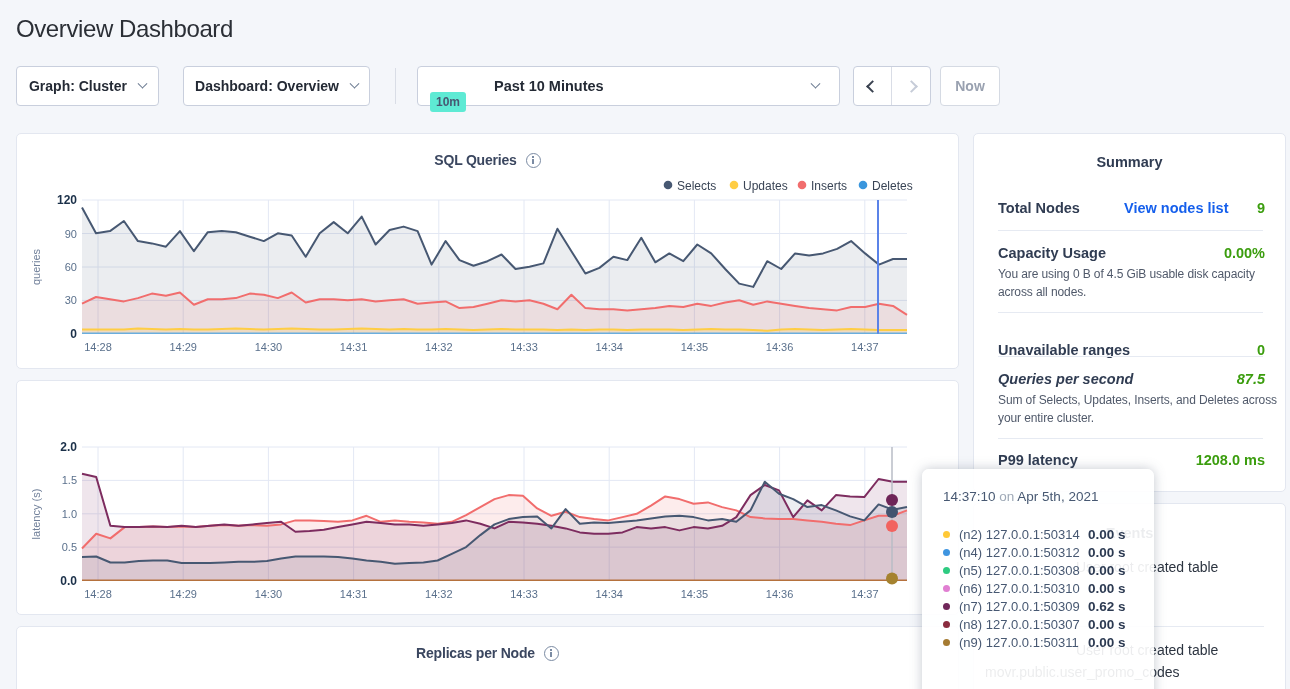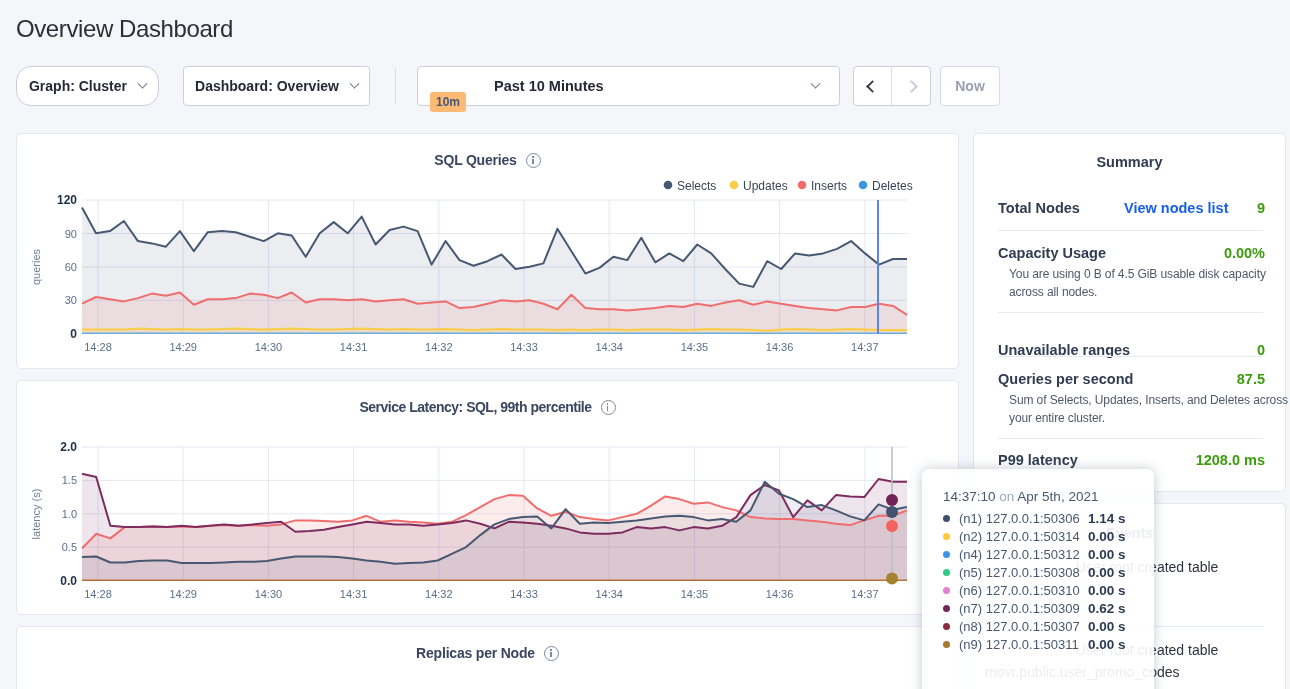--- a/index.html
+++ b/index.html
@@ -9,41 +9,41 @@
 .card svg { position:absolute; left:0; top:0; }
 .btn { position:absolute; top:66px; height:40px; background:#fff; border:1px solid #c9cfdd;
   border-radius:4px; display:flex; align-items:center; justify-content:center;
   font-size:14px; font-weight:bold; color:#242a35; }
 .chev { display:inline-block; width:7px; height:7px; border-right:1.6px solid #69788f;
   border-bottom:1.6px solid #69788f; transform:rotate(45deg) translate(-2px,-2px); margin-left:12px; }
 .hdiv { position:absolute; height:1px; background:#e6eaf2; left:24px; right:22px; }
 .srow { position:absolute; left:24px; right:20px; display:flex; align-items:center;
   font-size:14.5px; font-weight:bold; color:#303c52; }
 .sval { margin-left:auto; color:#3b9d0e; }
-.spara { position:absolute; left:24px; white-space:nowrap; font-size:12px; letter-spacing:-0.1px; color:#50596a; line-height:18px;margin-left:11px; }
+.spara { position:absolute; left:24px; white-space:nowrap; font-size:12px; letter-spacing:-0.1px; color:#50596a; line-height:18px; }
 .ttrow { display:flex; align-items:center; height:18px; font-size:13px; color:#475872; }
 .ttdot { width:7px; height:7px; border-radius:50%; margin-right:9px; flex:none; }
 .ttlabel { width:129px; }
 .ttval { font-weight:bold; color:#2c3a52; font-size:13.5px; }
 .ctitle { position:absolute; left:0; right:0; display:flex; align-items:center; justify-content:center;
   font-size:14px; font-weight:bold; color:#3a465f; letter-spacing:-0.2px; }
 .iicon { width:15px; height:15px; border:1.3px solid #7b8ba3; border-radius:50%; margin-left:9px;
   position:relative; flex:none; }
 .iicon::after { content:""; position:absolute; left:5.6px; top:5.4px; width:1.3px; height:5px; background:#7b8ba3; }
 .iicon::before { content:""; position:absolute; left:5.6px; top:2.6px; width:1.3px; height:1.5px; background:#7b8ba3; }
 </style></head>
 <body>
 <div class="abs" style="left:16px; top:15px; font-size:24px; letter-spacing:-0.4px; color:#2b2f36;text-align:right;">Overview Dashboard</div>
 
-<div class="btn" style="left:16px; width:143px;border-radius:15px;">Graph: Cluster<span class="chev"></span></div>
+<div class="btn" style="left:16px; width:143px;">Graph: Cluster<span class="chev"></span></div>
 <div class="btn" style="left:183px; width:187px;">Dashboard: Overview<span class="chev"></span></div>
 <div class="abs" style="left:395px; top:68px; width:1px; height:36px; background:#d9dde6;"></div>
 
 <div class="btn" style="left:417px; width:423px; justify-content:flex-start; padding:0 12px;">
-  <span style="background:#fdba74; color:#475872; font-size:12px; font-weight:bold; border-radius:3px; padding:3px 6px;margin-top:32px;">10m</span>
+  <span style="background:#5eead4; color:#475872; font-size:12px; font-weight:bold; border-radius:3px; padding:3px 6px;margin-top:32px;">10m</span>
   <span style="margin-left:28px; font-size:14.5px;">Past 10 Minutes</span>
   <span class="chev" style="margin-left:auto; margin-right:8px;"></span>
 </div>
 <div class="btn" style="left:853px; width:78px; padding:0;">
   <span style="width:38px; text-align:center; border-right:1px solid #d9dde6; height:100%; display:flex; align-items:center; justify-content:center;">
     <span style="display:inline-block; width:9px; height:9px; border-left:2.2px solid #3a4250; border-bottom:2.2px solid #3a4250; transform:rotate(45deg);"></span>
     </span>
   <span style="width:38px; display:flex; align-items:center; justify-content:center; height:100%;">
     <span style="display:inline-block; width:9px; height:9px; border-right:2.2px solid #c6ccd8; border-top:2.2px solid #c6ccd8; transform:rotate(45deg);"></span>
     </span>
@@ -141,61 +141,55 @@
       <text x="251.4" y="216.5" text-anchor="middle" font-size="11" fill="#5a708c">14:30</text>
       <text x="336.6" y="216.5" text-anchor="middle" font-size="11" fill="#5a708c">14:31</text>
       <text x="421.8" y="216.5" text-anchor="middle" font-size="11" fill="#5a708c">14:32</text>
       <text x="507.0" y="216.5" text-anchor="middle" font-size="11" fill="#5a708c">14:33</text>
       <text x="592.2" y="216.5" text-anchor="middle" font-size="11" fill="#5a708c">14:34</text>
       <text x="677.4" y="216.5" text-anchor="middle" font-size="11" fill="#5a708c">14:35</text>
       <text x="762.6" y="216.5" text-anchor="middle" font-size="11" fill="#5a708c">14:36</text>
       <text x="847.8" y="216.5" text-anchor="middle" font-size="11" fill="#5a708c">14:37</text>
 <text x="23" y="133" text-anchor="middle" font-size="11" fill="#71809a" transform="rotate(-90 23 133)">latency (s)</text>
 </svg>
-  <div class="ctitle" style="top:18px; letter-spacing:-0.5px;">Service Latency: SQL, 99th percentile<span class="iicon"></span></div>
   </div>
 <div class="card" style="left:16px; top:626px; width:943px; height:120px;">
     <svg width="943" height="100" viewBox="0 0 943 100" font-family="Liberation Sans, sans-serif">
 <text x="60" y="71" text-anchor="end" font-size="12" fill="#1b3049" font-weight="bold">60</text>
 </svg>
   <div class="ctitle" style="top:18px;">Replicas per Node<span class="iicon"></span></div>
   </div>
 
 <div class="card" style="left:973px; top:133px; width:313px; height:359px;">
   <div class="abs" style="left:0; right:0; top:20px; text-align:center; font-size:14.5px; font-weight:bold; color:#303c52;">Summary</div>
   <div class="srow" style="top:65.5px;">Total&nbsp;Nodes&nbsp;&nbsp;<a style="color:#155fec;margin-left:36px;">View nodes list</a><span class="sval">9</span></div>
   <div class="hdiv" style="top:96px;"></div>
   <div class="srow" style="top:110.5px;">Capacity Usage<span class="sval">0.00%</span></div>
   <div class="spara" style="top:131px;">You are using 0 B of 4.5 GiB usable disk capacity<br>across all nodes.</div>
   <div class="hdiv" style="top:178px;"></div>
   <div class="srow" style="top:208px;">Unavailable ranges<span class="sval">0</span></div>
   <div class="hdiv" style="top:222px;"></div>
-  <div class="srow" style="top:236.5px;">Queries per second<span class="sval">87.5</span></div>
+  <div class="srow" style="top:236.5px;font-style:italic;">Queries per second<span class="sval">87.5</span></div>
   <div class="spara" style="top:257px;">Sum of Selects, Updates, Inserts, and Deletes across<br>your entire cluster.</div>
   <div class="hdiv" style="top:304px;"></div>
   <div class="srow" style="top:317.5px;">P99 latency<span class="sval">1208.0 ms</span></div>
 </div>
 
 <div class="card" style="left:973px; top:503px; width:313px; height:240px;">
   <div class="abs" style="left:0; right:0; top:21px; text-align:center; font-size:14.5px; font-weight:bold; color:#303c52;">Events</div>
   <div class="abs" style="right:71.5px; top:559px; font-size:14px; color:#394455;"></div>
 </div>
 <div class="abs" style="top:559px; left:1076px; font-size:14px; color:#2c3440;">User root created table</div>
 <div class="abs" style="top:626px; left:997px; width:267px; height:1px; background:#e6eaf2;"></div>
 <div class="abs" style="top:642px; left:1076px; font-size:14px; color:#2c3440;">User root created table</div>
 <div class="abs" style="top:664px; left:985px; font-size:14px; color:#2c3440;">movr.public.user_promo_codes</div>
 
 <div class="abs" style="left:922px; top:469px; width:232px; height:240px; background:rgba(255,255,255,0.91);
   border-radius:7px; box-shadow:0 0 12px rgba(90,100,120,0.35); padding:20px 0 0 21px;">
-  <div style="font-size:13.5px; color:#475872; line-height:16px; margin-bottom:4px;">14:37:10 <span style="color:#9fa9b7;">on</span> Apr 5th, 2021</div>
-<div class="ttrow">
-      <span class="ttdot" style="background:#3e4f6b"></span>
-      <span class="ttlabel">(n1) 127.0.0.1:50306</span>
-      <span class="ttval">1.14 s</span>
-    </div>
+  <div style="font-size:13.5px; color:#475872; line-height:16px; margin-bottom:20px;">14:37:10 <span style="color:#9fa9b7;">on</span> Apr 5th, 2021</div>
 <div class="ttrow">
       <span class="ttdot" style="background:#ffc937"></span>
       <span class="ttlabel">(n2) 127.0.0.1:50314</span>
       <span class="ttval">0.00 s</span>
     </div>
 <div class="ttrow">
       <span class="ttdot" style="background:#3f95e0"></span>
       <span class="ttlabel">(n4) 127.0.0.1:50312</span>
       <span class="ttval">0.00 s</span>
     </div>

